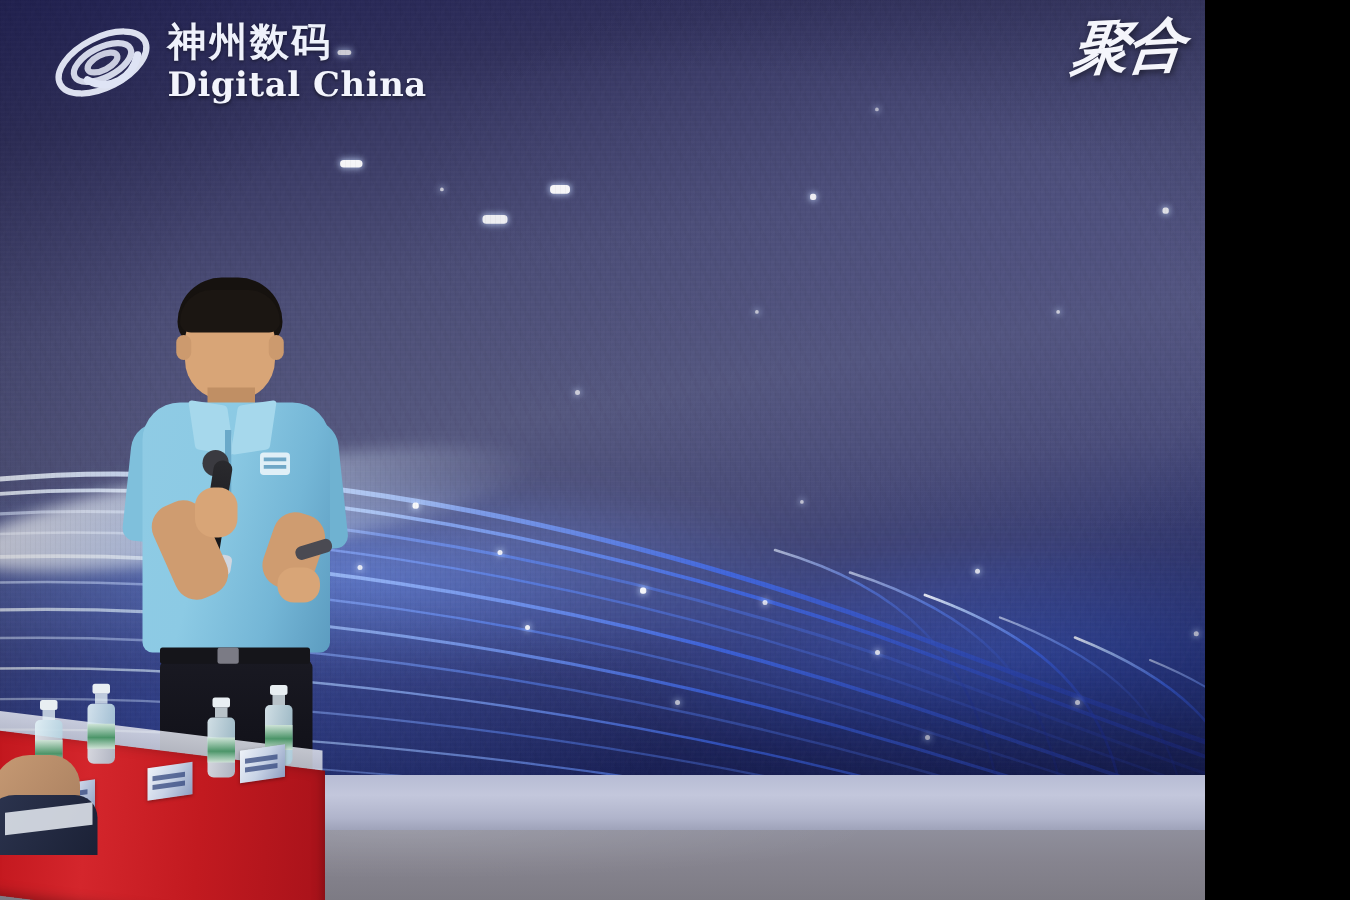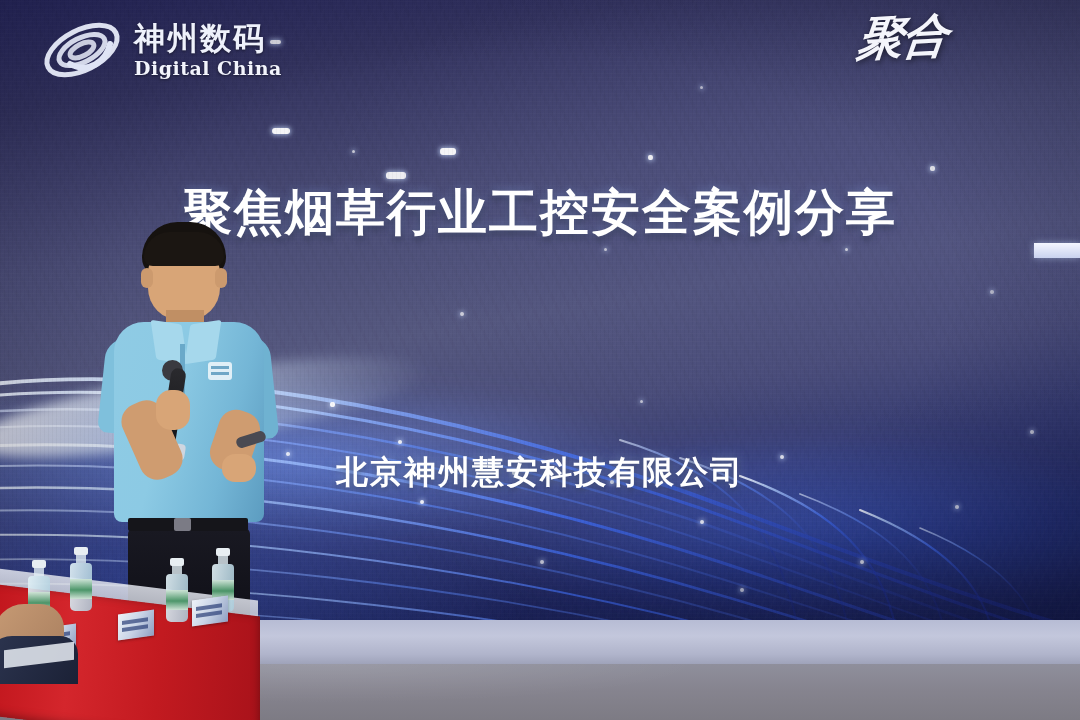--- a/index.html
+++ b/index.html
@@ -1,17 +1,17 @@
 <!DOCTYPE html>
 <html><head>
 <meta charset="utf-8">
 <style>
   html,body{margin:0;padding:0;background:#000;}
   #stage{
-    position:relative;width:1080px;height:720px;overflow:hidden;
+    position:relative;width:964px;height:720px;overflow:hidden;
     font-family:"DejaVu Sans","Liberation Sans",sans-serif;
     background:#2b2b63;
     text-decoration:underline;
   }
 
   
   .led-wall{position:absolute;left:0;top:0;width:1080px;height:626px;overflow:hidden;}
   .led-base{
     position:absolute;inset:0;
     background:
@@ -64,21 +64,21 @@
   
   .brand-left{position:absolute;left:40px;top:14px;display:flex;align-items:center;gap:10px;}
   .dc-mark{width:84px;height:72px;}
   .dc-text{display:flex;flex-direction:column;line-height:1;}
   .dc-cn{
     font-size:31px;font-weight:700;color:#eef1fb;letter-spacing:2px;
     text-shadow:0 1px 3px rgba(0,0,0,.5);
     font-family:"DejaVu Sans","Liberation Sans",sans-serif;
   }
   .dc-en{
-    font-size:19px;font-weight:700;color:#f2f4fc;letter-spacing:.5px;margin-top:5px;
+    font-size:27px;font-weight:700;color:#f2f4fc;letter-spacing:.5px;margin-top:5px;
     font-family:"DejaVu Serif","Liberation Serif",serif;
     text-shadow:0 1px 3px rgba(0,0,0,.5);
   }
 
   
   .brand-right{position:absolute;right:22px;top:16px;text-align:right;}
   .calli{
     font-family:"DejaVu Serif","Liberation Serif",serif;
     font-size:46px;font-weight:700;font-style:italic;color:#f4f5fb;
     letter-spacing:-2px;
@@ -309,22 +309,20 @@
       <div class="dc-text">
         <div class="dc-cn">神州数码</div>
         <div class="dc-en">Digital China</div>
       </div>
     </div>
 
     <div class="brand-right">
       <div class="calli">聚合</div>
     </div>
 
-    <div class="slide-title">聚焦烟草行业工控安全案例分享</div>
-    <div class="slide-company">北京神州慧安科技有限公司</div>
     <div class="right-tick"></div>
   </div>
 
   <div class="stage-edge"></div>
   <div class="stage-floor"></div>
   <div class="floor-sheen"></div>
 
   <div class="speaker">
     <div class="sp-pants"></div>
     <div class="sp-hair"></div>

